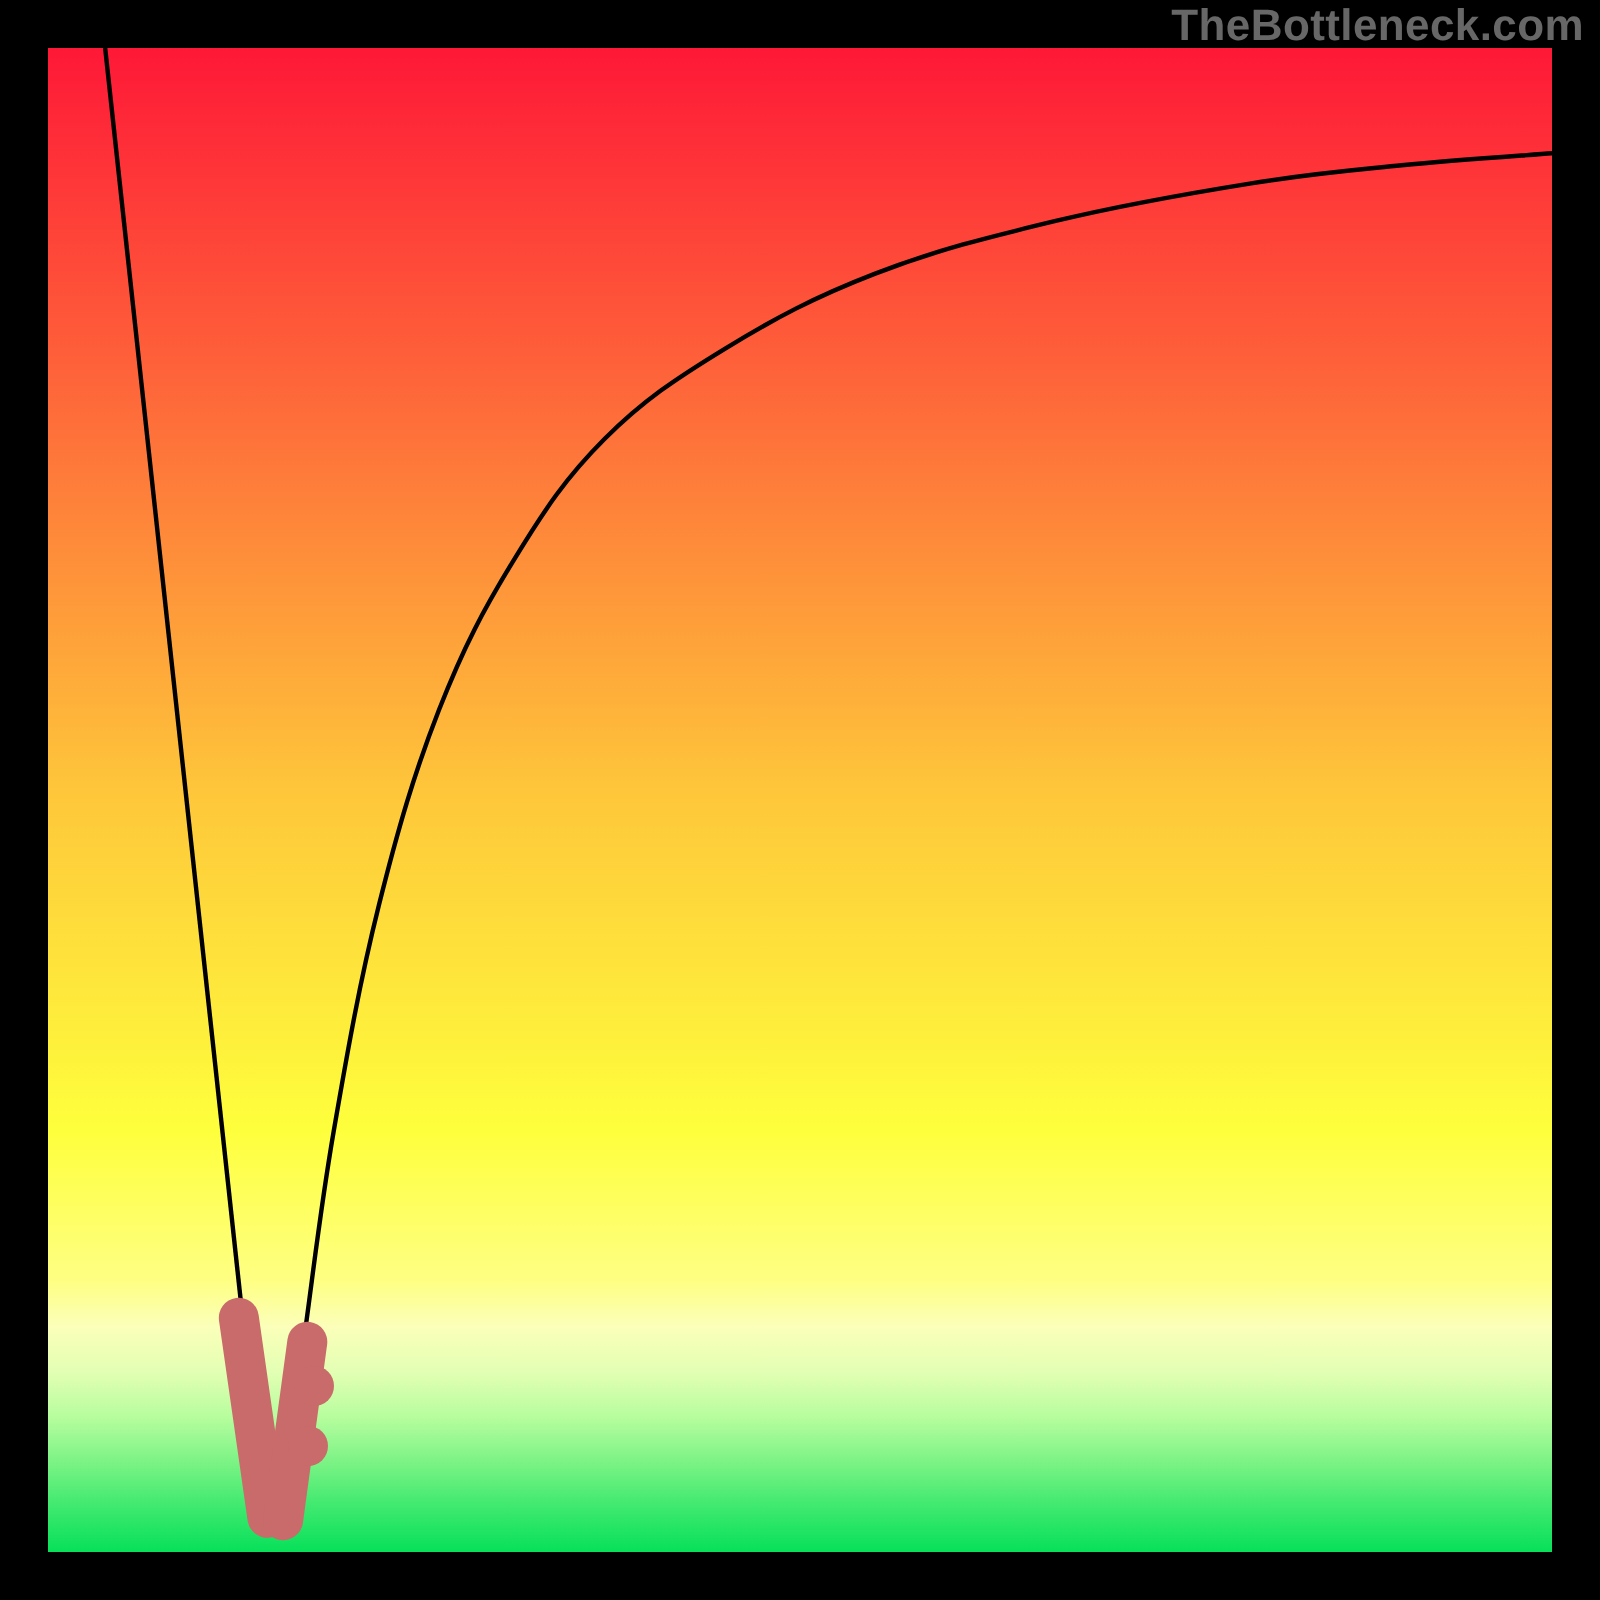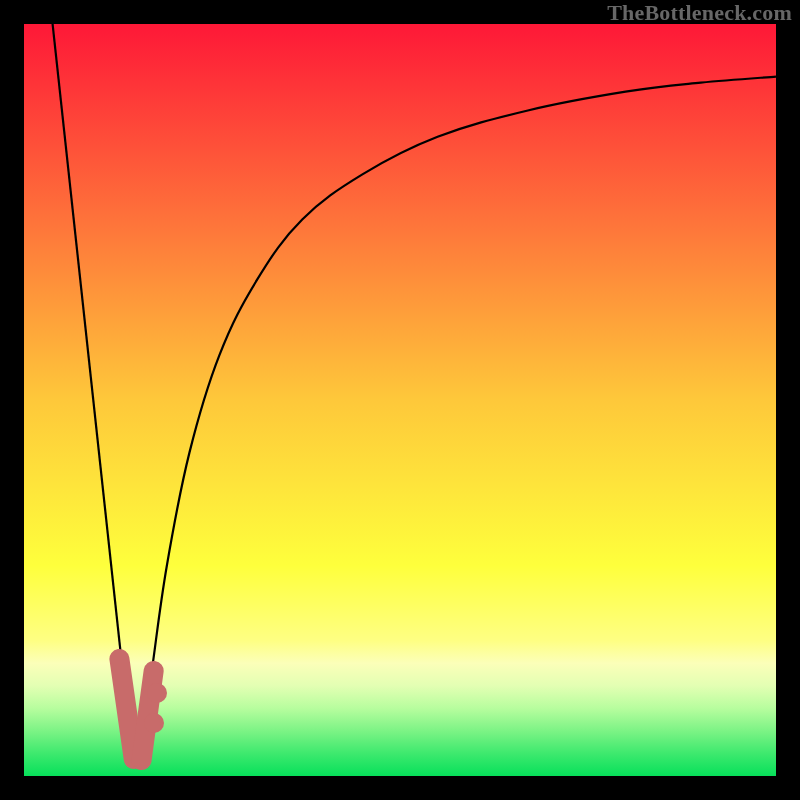--- a/index.html
+++ b/index.html
@@ -49,21 +49,21 @@
     position: absolute;
     width: 20px;
     border-radius: 10px;
     background: #c86b6a;
     transform-origin: top center;
   }
   .watermark {
     position: absolute;
     top: 0px;
     right: 8px;
-    font-family: Liberation Serif, serif;
+    font-family: Liberation Sans, sans-serif;
     font-size: 22px;
     font-weight: 600;
     color: #676767;
     letter-spacing: 0.2px;
     user-select: none;
   }
 </style>
 </head>
 <body>
 

